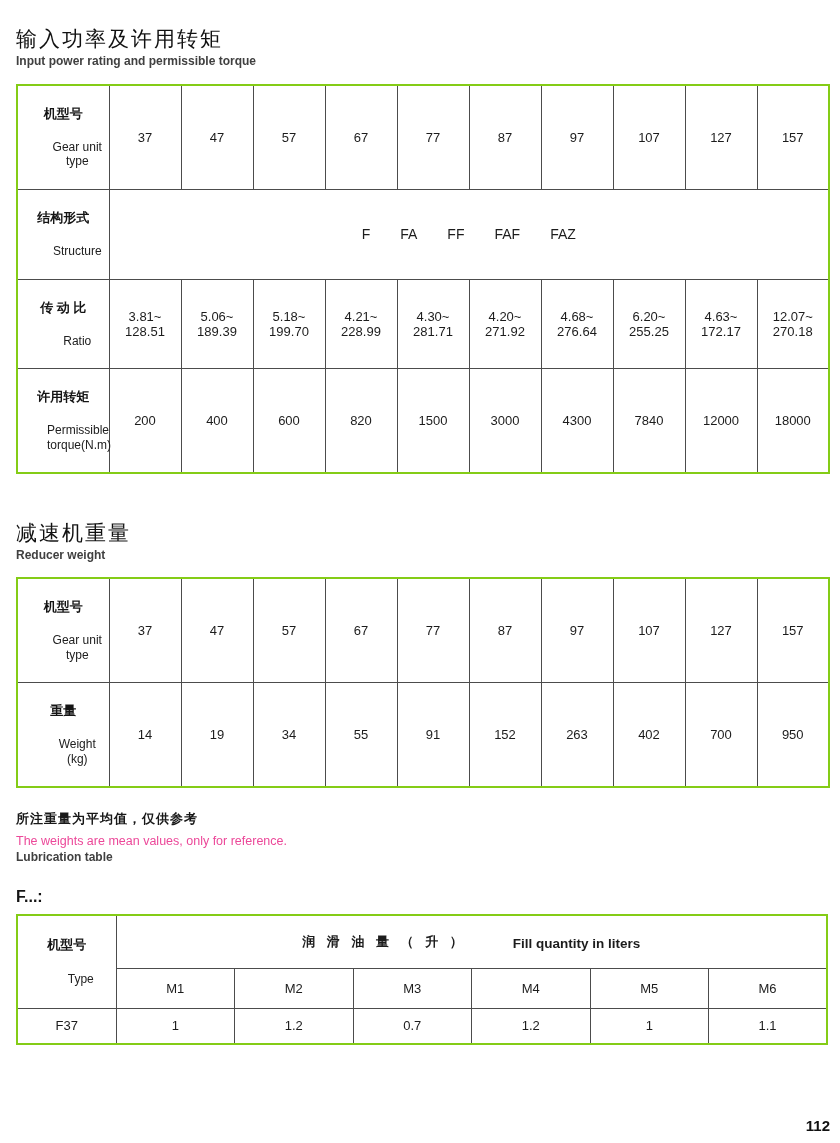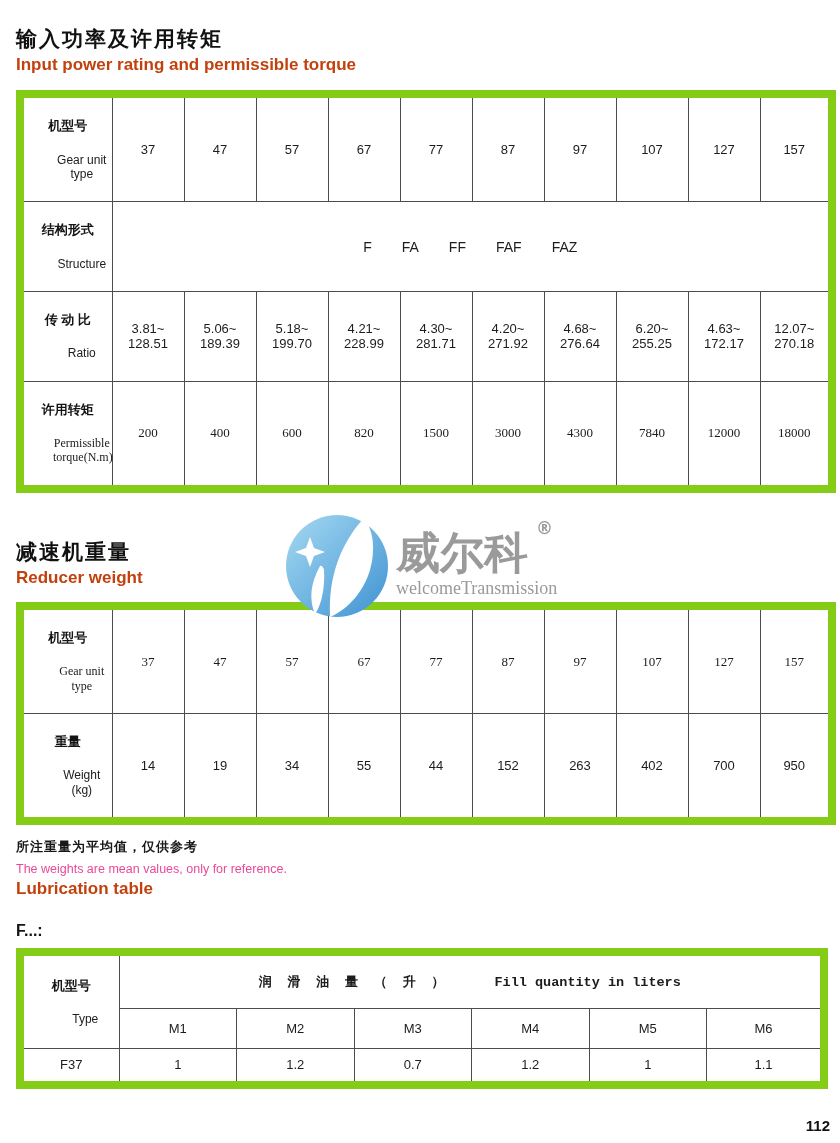--- a/index.html
+++ b/index.html
@@ -2,45 +2,45 @@
 <html><head>
 <meta charset="utf-8">
 <style>
   html,body{margin:0;padding:0;background:#e8e8e8;}
   .page{
     position:relative;width:840px;height:1143px;background:#ffffff;
     font-family:"Liberation Sans","DejaVu Sans",sans-serif;color:#1c1c1c;
     overflow:hidden;margin:0 auto;
   }
   .content{padding:26px 12px 0 16px;}
-  .sec-title-zh{font-size:21px;font-weight:700;letter-spacing:2px;color:#111;line-height:1.25;}
-  .sec-title-en{font-size:17px;font-weight:700;color:#c2410c;line-height:1.3;margin-top:2px;}
+  .sec-title-zh{font-size:21px;font-weight:400;letter-spacing:2px;color:#111;line-height:1.25;}
+  .sec-title-en{font-size:12px;font-weight:700;color:#404040;line-height:1.3;margin-top:2px;}
   table.tbl{
     border-collapse:collapse;table-layout:fixed;width:812px;
-    border:8px solid #84cc16;
+    border:2px solid #84cc16;
   }
   table.tbl th,table.tbl td{
     border:1px solid #4c4c4c;text-align:center;vertical-align:middle;
     padding:2px 1px;white-space:pre-line;
   }
   table.tbl td{font-size:13px;color:#1c1c1c;}
   .rowhead .zh{display:block;font-size:13px;font-weight:700;color:#141414;line-height:1.25;}
   .rowhead .en{display:block;font-size:12px;font-weight:400;color:#202020;line-height:1.2;white-space:pre-line;margin-left:28px;}
   .t1 .c0,.t2 .c0{width:92px;}
   .t1 .cd,.t2 .cd{width:72px;}
   .t3 .c0{width:99px;}
-  .h40{height:40px;} .h50{height:50px;} .h44{height:44px;} .h45{height:45px;padding-left:48px;} .h48{height:48px;font-family:Liberation Serif, serif;}
+  .h40{height:40px;} .h50{height:50px;} .h44{height:44px;} .h45{height:45px;padding-left:48px;} .h48{height:48px;}
   .h37{height:37px;} .h36{height:36px;}
   .structure-cell{padding:0;}
   .structure-vals{display:flex;justify-content:center;align-items:center;gap:30px;
     font-size:14px;font-weight:400;color:#1c1c1c;}
-  .note-zh{font-size:13px;font-weight:700;color:#181818;margin-top:13px;letter-spacing:1px;}
+  .note-zh{font-size:13px;font-weight:700;color:#181818;margin-top:22px;letter-spacing:1px;}
   .note-en{font-size:12.5px;font-weight:400;color:#ec4899;margin-top:6px;}
   .series-label{font-size:16px;font-weight:700;color:#141414;margin:22px 0 8px 0;}
-  .fill-header{display:flex;justify-content:center;align-items:center;gap:46px;font-family:Liberation Mono, monospace;}
+  .fill-header{display:flex;justify-content:center;align-items:flex-end;gap:46px;}
   .fill-header .zh{font-size:13px;font-weight:700;letter-spacing:4px;}
   .fill-header .en{font-size:13.5px;font-weight:700;letter-spacing:0;}
   .mcol{font-size:13px;font-weight:400;}
   .model-cell{font-size:13px;}
   .logo{position:absolute;left:284px;top:510px;width:280px;height:112px;}
   .page-number{position:absolute;right:10px;top:1117px;font-size:15px;font-weight:700;color:#111;}
   .mt-sec{margin-top:46px;}
 </style>
 </head>
 <body>
@@ -180,21 +180,21 @@
         <tr class="h44">
           <th class="rowhead">
             <span class="zh">重量</span>
             <span class="en">Weight
 (kg)</span>
           </th>
         <td>14</td>
             <td>19</td>
             <td>34</td>
             <td>55</td>
-            <td>44</td>
+            <td>91</td>
             <td>152</td>
             <td>263</td>
             <td>402</td>
             <td>700</td>
             <td>950</td>
           </tr>
       </tbody>
     </table>
 
     <div class="note-zh">所注重量为平均值，仅供参考</div>
@@ -242,34 +242,15 @@
             <td>0.7</td>
             <td>1.2</td>
             <td>1</td>
             <td>1.1</td>
           </tr>
 
       </tbody>
     </table>
   </div>
 
-  <div class="logo">
-    <svg width="280" height="112" viewBox="0 0 280 112">
-      <defs>
-        <linearGradient id="lg" x1="0" y1="0" x2="1" y2="1">
-          <stop offset="0" stop-color="#a6daf2"></stop>
-          <stop offset="1" stop-color="#3f92d2"></stop>
-        </linearGradient>
-      </defs>
-      <g>
-        <circle cx="53" cy="56" r="51" fill="url(#lg)"></circle>
-        <path d="M 80,8 C 56,34 44,68 46,107 C 66,98 80,80 86,60 C 92,38 89,20 80,8 Z" fill="#ffffff"></path>
-        <path d="M 36,56 C 26,74 25,90 31,104 C 38,94 41,76 40,60 C 39,56 37,55 36,56 Z" fill="#ffffff"></path>
-        <path d="M 26,27 L 30,38 L 41,42 L 30,46 L 26,57 L 22,46 L 11,42 L 22,38 Z" fill="#ffffff"></path>
-      </g>
-      <text x="112" y="58" font-family="'DejaVu Sans',sans-serif" font-size="44" font-weight="700" fill="#9a9a9a">威尔科</text>
-      <text x="252" y="24" font-family="'DejaVu Sans',sans-serif" font-size="17" font-weight="700" fill="#9a9a9a">®</text>
-      <text x="112" y="84" font-family="'Liberation Serif',serif" font-size="18" fill="#9a9a9a">welcomeTransmission</text>
-    </svg>
-  </div>
 
   <div class="page-number">112</div>
 </div>
 
 </body></html>

